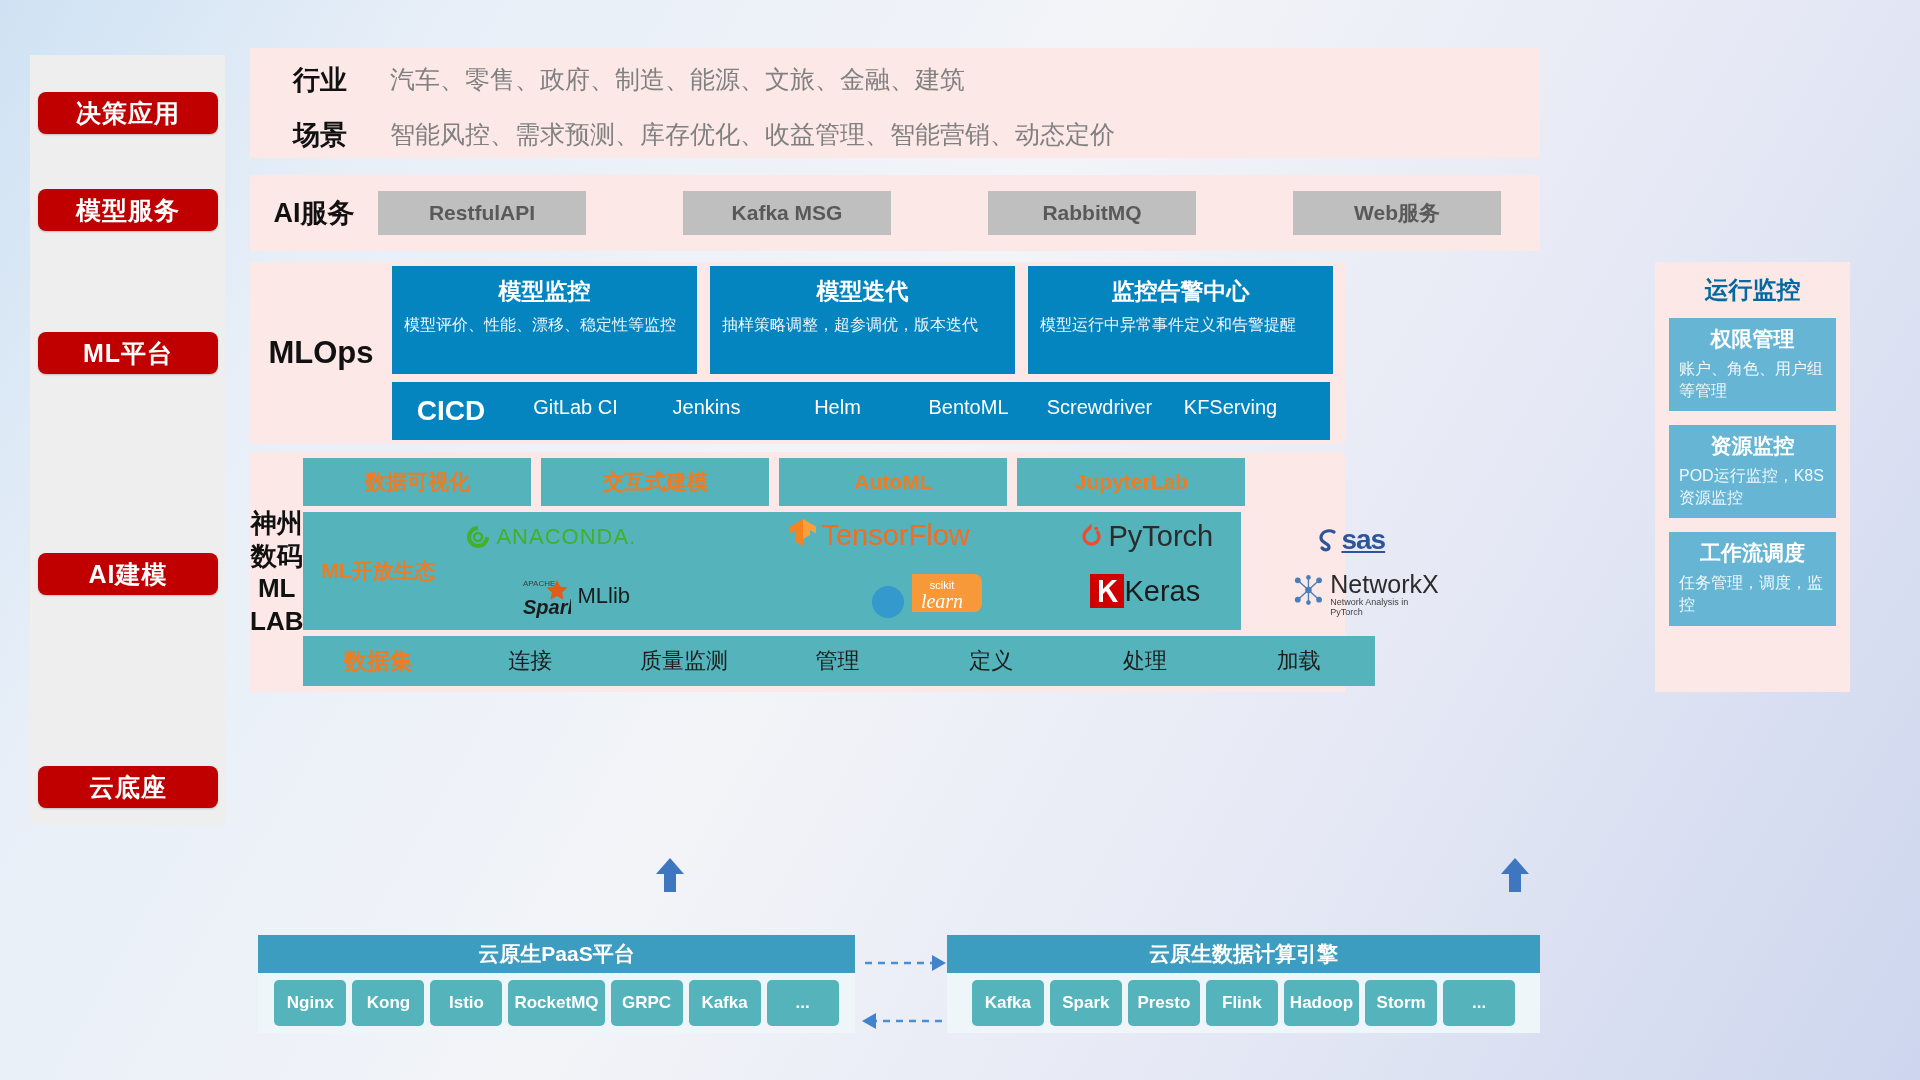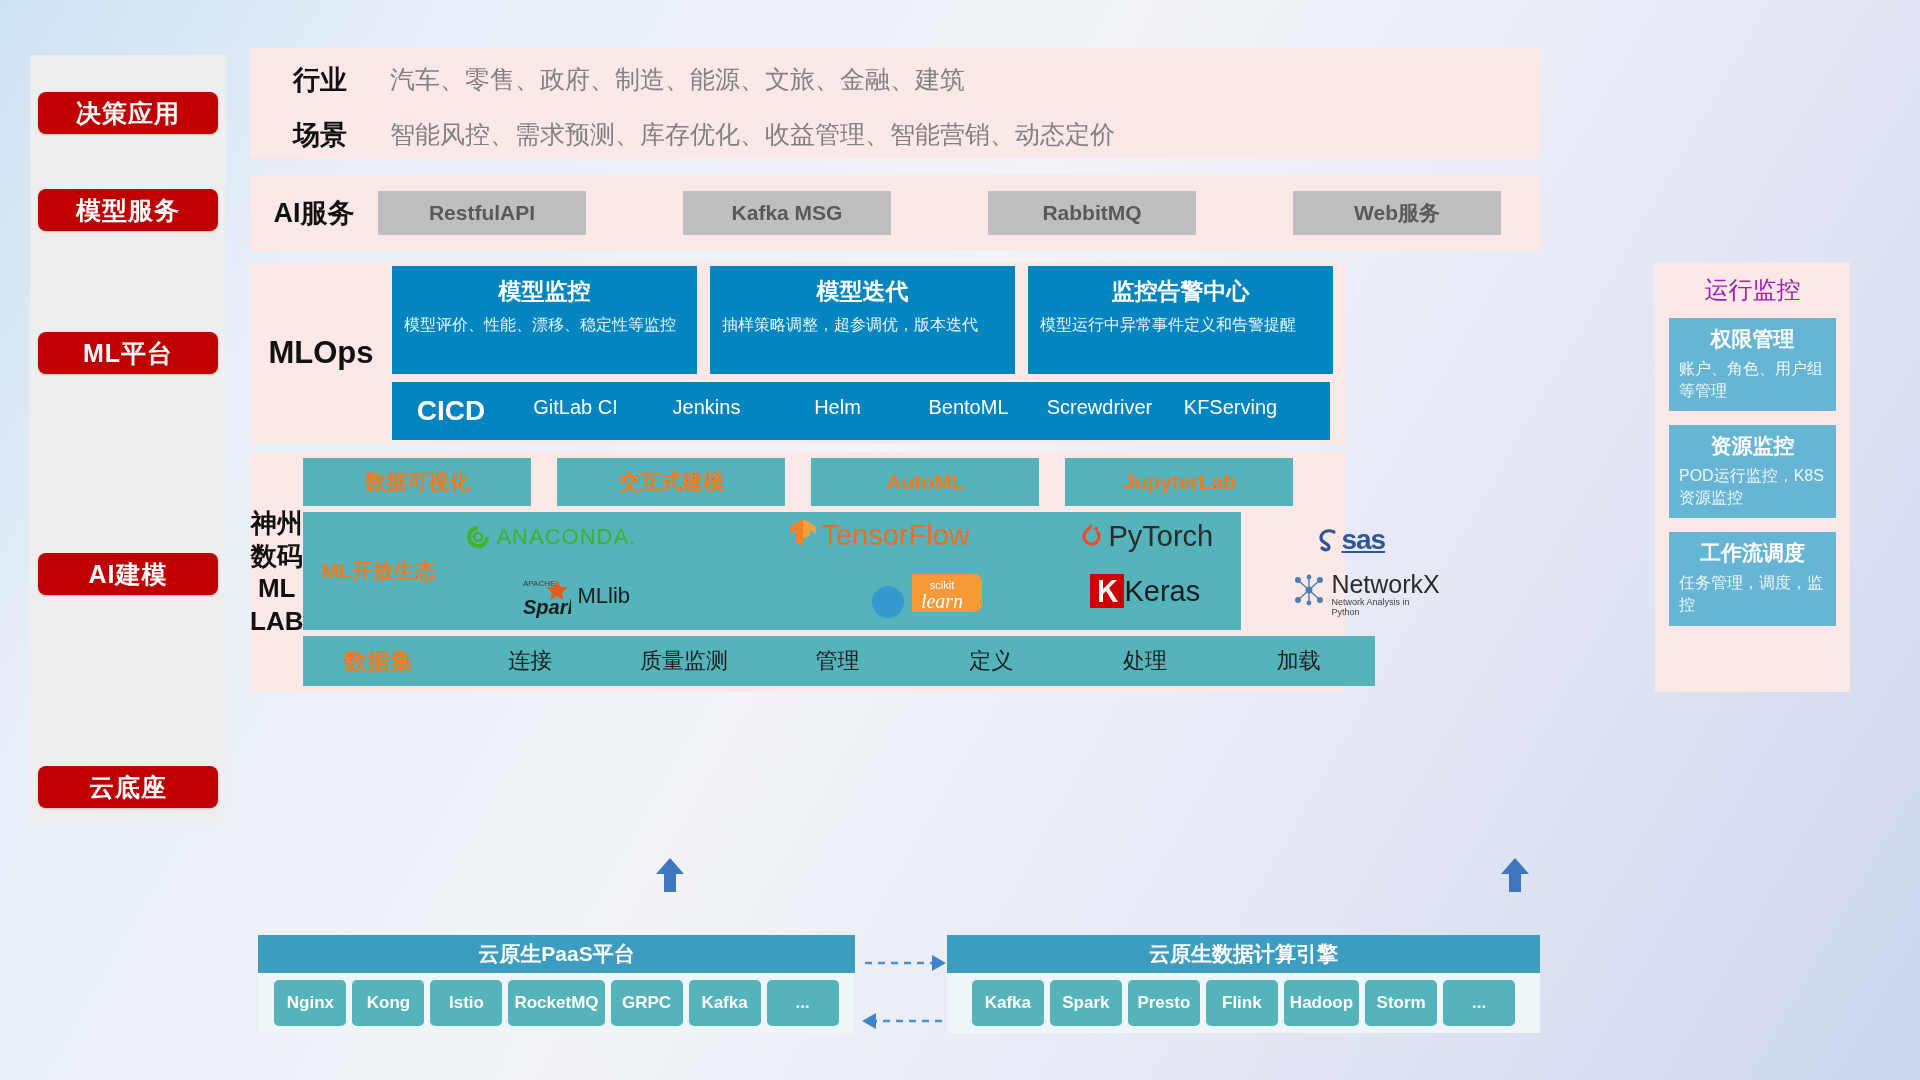--- a/index.html
+++ b/index.html
@@ -83,21 +83,21 @@
   }
 
   
   #band-model { top: 452px; width: 1095px; height: 240px; }
   .model-inner { display: flex; height: 100%; align-items: center; }
   .model-key {
     width: 174px; text-align: center;
     font-size: 26px; font-weight: bold; color: #111; line-height: 1.25;
   }
   .model-right { flex: 1; display: flex; flex-direction: column; gap: 6px; }
-  .tabs-row { display: flex; gap: 26px; }
+  .tabs-row { display: flex; gap: 10px; }
   .tab-chip {
     width: 228px; height: 48px; background: #54b3bb;
     display: flex; align-items: center; justify-content: center;
     color: #ef7c22; font-weight: bold; font-size: 21px;
   }
   .eco-row {
     width: 938px; height: 118px; background: #54b3bb;
     display: flex; align-items: center;
   }
   .eco-label {
@@ -112,21 +112,21 @@
   }
   .ds-label { width: 150px; text-align: center; color: #ef7c22; font-weight: bold; font-size: 23px; }
   .ds-item { flex: 1; text-align: center; font-size: 22px; color: #1d1d1d; }
 
   
   #band-monitor {
     position: absolute; left: 1655px; top: 262px;
     width: 195px; height: 430px; background: #fce9e7;
     padding: 12px 14px;
   }
-  .mon-title { text-align: center; font-size: 24px; font-weight: normal; color: #a21caf; margin-bottom: 12px; }
+  .mon-title { text-align: center; font-size: 24px; font-weight: bold; color: #0369a1; margin-bottom: 12px; }
   .mon-card {
     background: #66b5d4; color: #fff; margin-bottom: 14px;
     padding: 7px 10px 10px 10px;
   }
   .mon-card .t { font-size: 21px; font-weight: bold; text-align: center; margin-bottom: 5px; }
   .mon-card .d { font-size: 16px; line-height: 1.35; color: #f0f8fc; }
 
   
   .cloud-block { position: absolute; }
   #cloud-paas { left: 258px; top: 935px; width: 597px; }
@@ -297,21 +297,21 @@
                     <circle cx="29" cy="8" r="3"></circle>
                   <circle cx="7" cy="28" r="3"></circle>
                     <circle cx="29" cy="28" r="3"></circle>
                   <circle cx="18" cy="5" r="2.4"></circle>
                     <circle cx="18" cy="31" r="2.4"></circle>
                   <circle cx="18" cy="18" r="3.4"></circle>
                 </g>
               </svg>
               <div style="margin-left:4px;">
                 <div style="color:#2b2b2b; font-size:25px; line-height:1;">NetworkX</div>
-                <div style="color:#3f3f3f; font-size:9px;">Network Analysis in Python</div>
+                <div style="color:#3f3f3f; font-size:9px;">Network Analysis in PyTorch</div>
               </div>
             </div>
 
           </div>
         </div>
 
         <div class="ds-row">
           <div class="ds-label">数据集</div>
           <div class="ds-item">连接</div>
           <div class="ds-item">质量监测</div>

